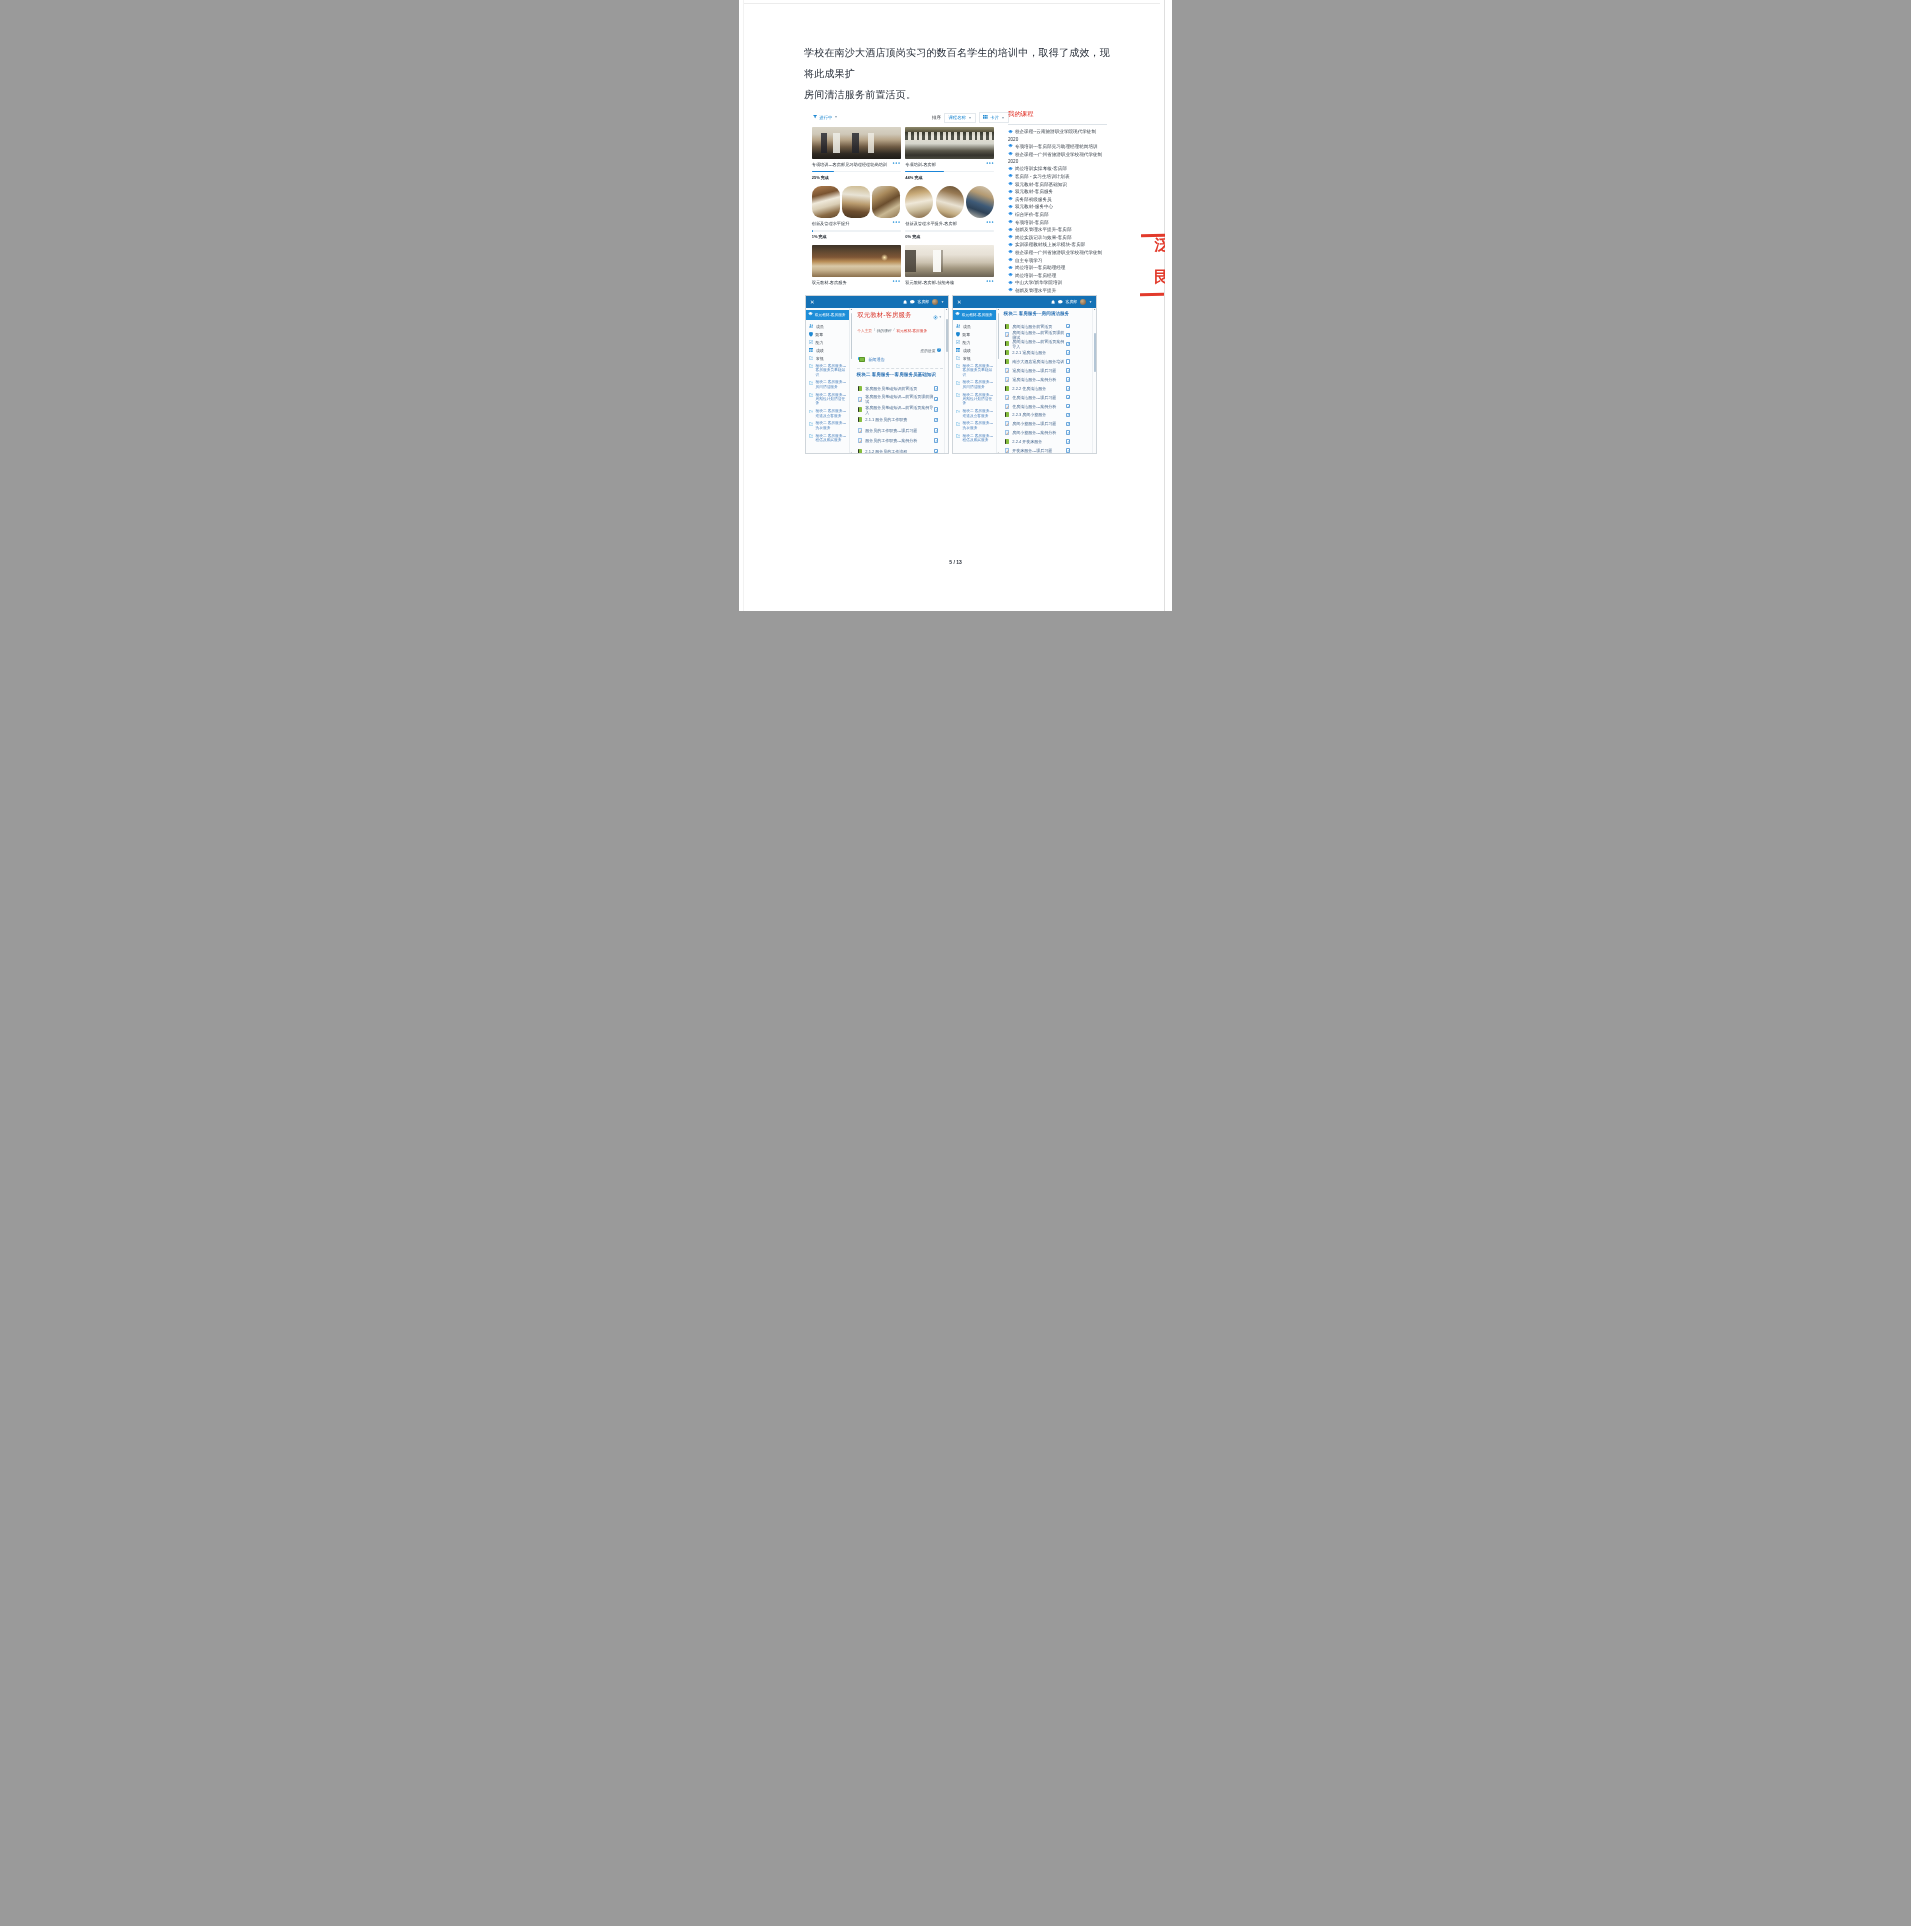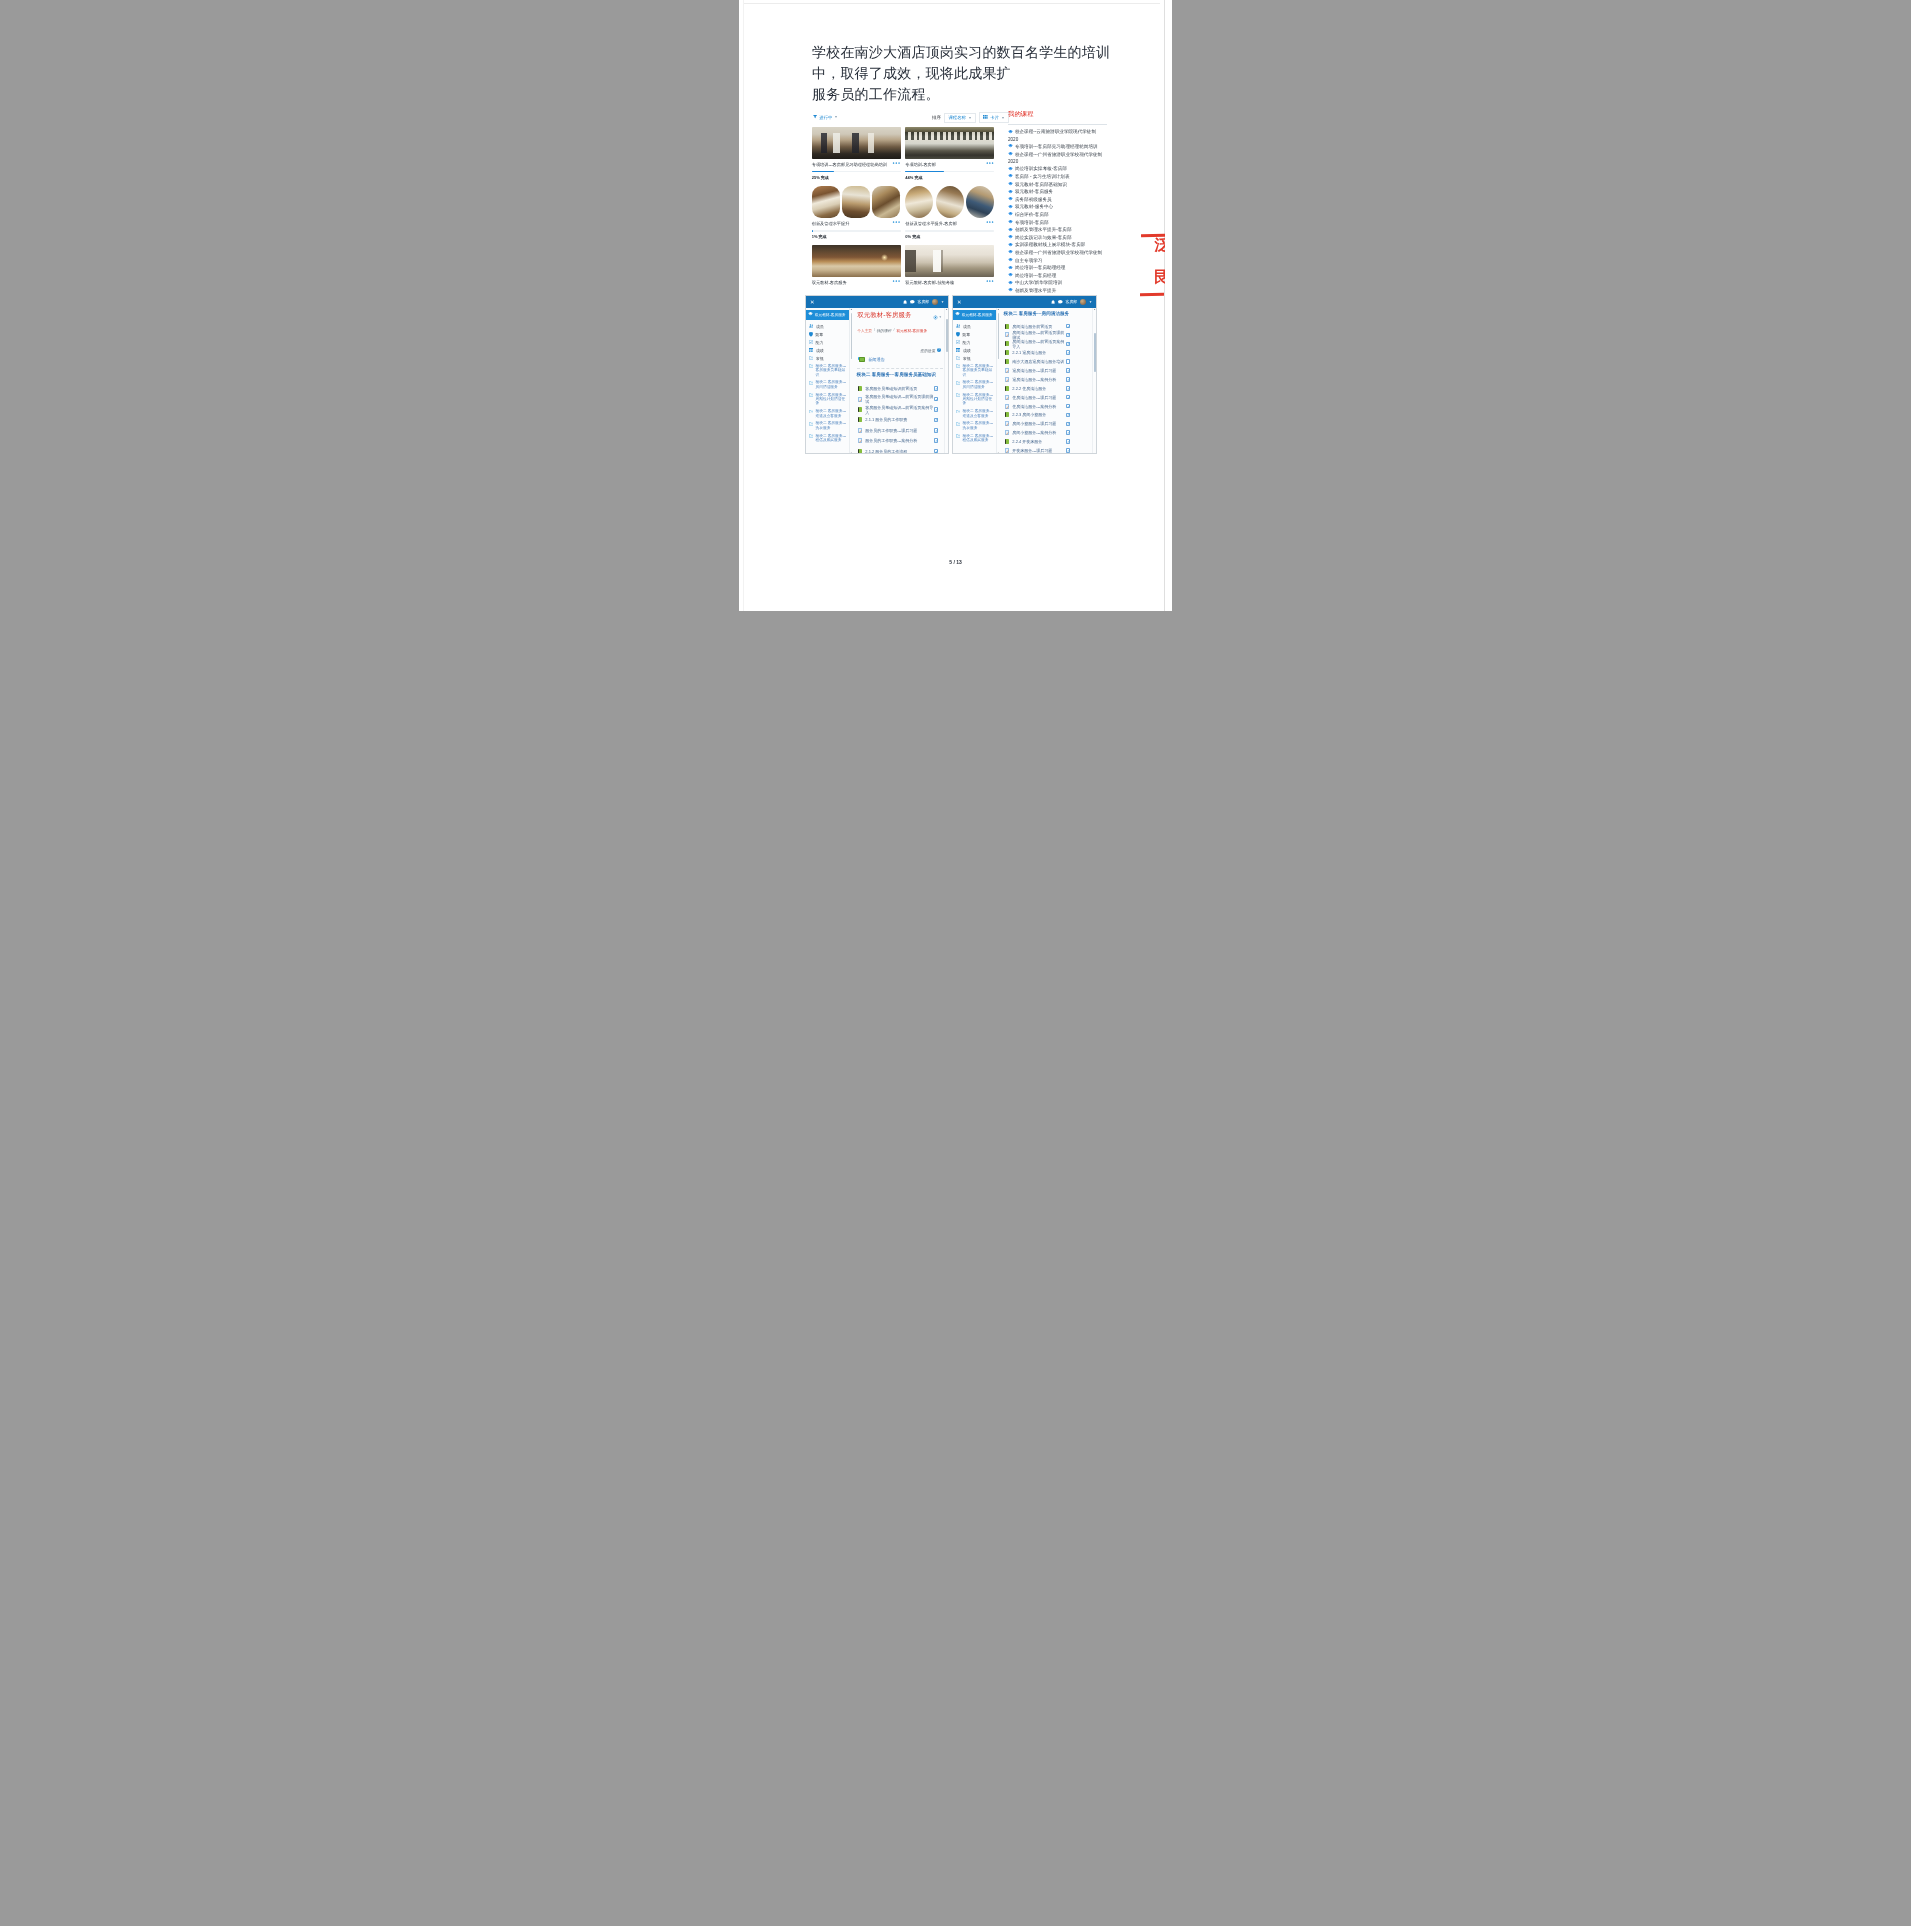--- a/index.html
+++ b/index.html
@@ -5,21 +5,21 @@
   html,body{margin:0;padding:0;background:#9a9a9a;}
   .page{position:relative;width:433px;height:611px;margin:0 auto;background:#ffffff;overflow:hidden;
         font-family:"Liberation Sans","DejaVu Sans",sans-serif;color:#272e39;}
   .abs{position:absolute;}
   
   .scan-right{left:425px;top:0;width:0.8px;height:100%;background:#dcdcdc;opacity:.9;}
   .scan-top{left:5.4px;width:416px;top:3.1px;height:0.4px;background:#ececec;}
   .scan-left{left:3.5px;top:0;width:0.4px;height:100%;background:#f2f2f2;}
 
   
-  .intro{left:73px;top:42px;width:310px;font-size:14px;line-height:21px;letter-spacing:0.2px;color:#272e39;}
+  .intro{left:65px;top:42px;width:310px;font-size:10px;line-height:21px;letter-spacing:0.2px;color:#272e39;}
 
   
   .dashboard{left:65px;top:107px;width:306px;height:188px;background:#fff;}
   .filter-btn{position:absolute;left:9.2px;top:7.7px;display:flex;align-items:center;gap:1.9px;color:#1e88d2;font-size:4.4px;cursor:pointer;}
   .filter-btn .caret{color:#8fa3b3;font-size:3.5px;}
   .sort-group{position:absolute;left:128px;top:5.4px;display:flex;align-items:center;gap:3.5px;}
   .sort-label{font-size:4.4px;color:#22272e;}
   .dd-box{display:flex;align-items:center;gap:2.3px;border:0.4px solid #e4e9ed;padding:1.5px 3.1px;font-size:4.4px;color:#1e88d2;cursor:pointer;background:#fff;}
   .dd-box .caret{color:#8fa3b3;font-size:3.5px;}
 
@@ -121,21 +121,21 @@
 </head>
 <body>
 
 <div class="page">
   <div class="abs scan-top"></div>
   <div class="abs scan-left"></div>
   <div class="abs scan-right"></div>
 
   <div class="abs intro">
     <div>学校在南沙大酒店顶岗实习的数百名学生的培训中，取得了成效，现将此成果扩</div>
-    <div>服务员的工作流程。</div>
+    <div>房间清洁服务前置活页。</div>
   </div>
 
   <div class="abs dashboard">
     <div class="filter-btn">
       <span class="icn"><svg width="4.2" height="4.2" viewBox="0 0 12 12">
             <path fill="currentColor" d="M0 0h12L7.4 5.2v4.4L4.6 8V5.2z"></path>
           </svg></span>
       <span>进行中</span>
       <span class="caret">▼</span>
     </div>

